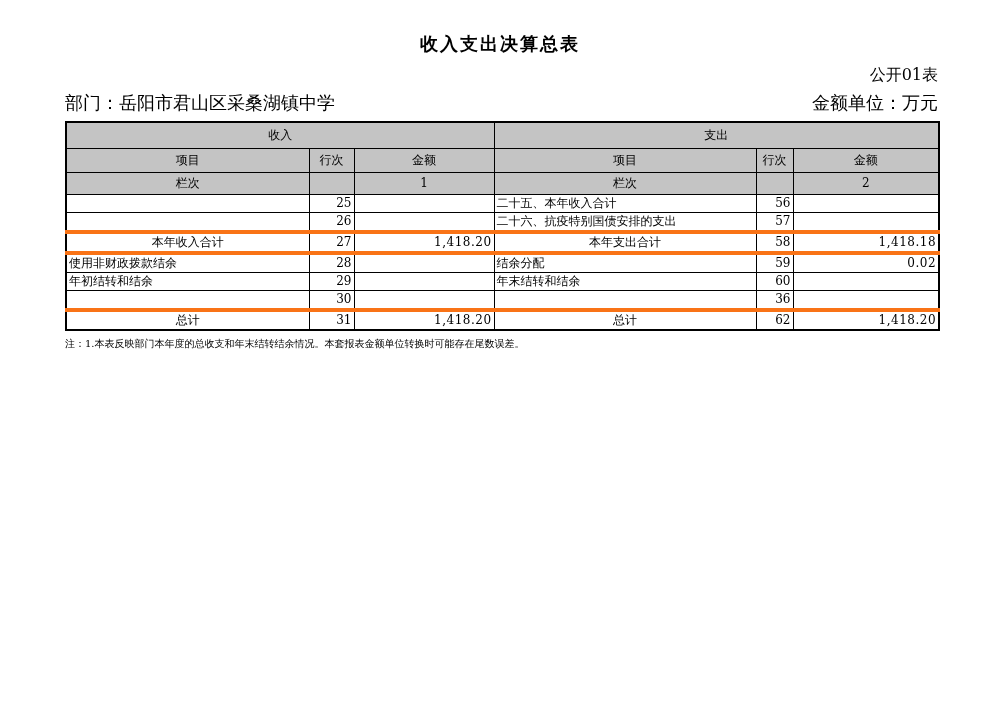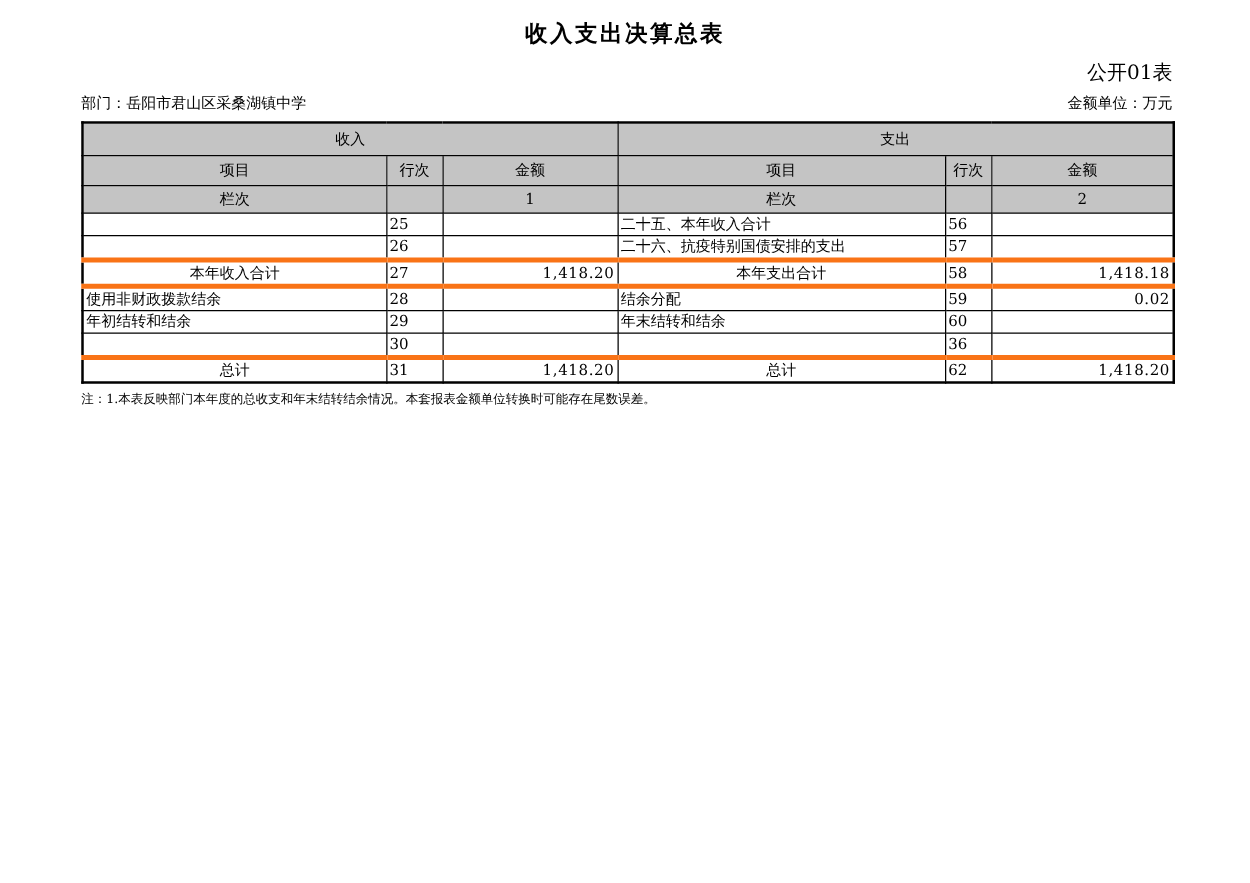--- a/index.html
+++ b/index.html
@@ -4,36 +4,36 @@
 <style>
   html,body{margin:0;padding:0;}
   body{
     width:1000px;height:706px;
     background:#ffffff;
     font-family:"DejaVu Serif","Liberation Serif",serif;
     color:#000;
   }
   .page{position:relative;width:1000px;height:706px;background:#fff;overflow:hidden;}
   .title{
-    padding-top:15px;
+    padding-top:32px;
     text-align:center;
     font-size:18px;
     font-weight:bold;
     letter-spacing:2px;
   }
   .sheet{width:873px;margin-left:65px;}
   .doc-label{
     text-align:right;
     font-size:16px;
     margin-top:9px;
   }
   .meta{
     display:flex;
     justify-content:space-between;
-    font-size:12px;
+    font-size:18px;
     margin-top:5px;
     margin-bottom:6px;
   }
   table.report{
     border-collapse:collapse;
     table-layout:fixed;
     width:873px;
     border:2px solid #000;
   }
   table.report td{
@@ -50,21 +50,21 @@
     text-align:center;
     border-top-width:2px;
     border-bottom-width:2px;
   }
   tr.hr1 td{height:25px;margin-left:15px;}
   tr.hr2 td{height:23px;}
   tr.hr3 td{height:21px;}
   td.c{text-align:center;}
   td.l{text-align:left;}
   td.r{text-align:right;letter-spacing:0.5px;}
-  td.rowno{text-align:left;}
+  td.rowno{text-align:right;}
   td.div{border-left:2px solid #000;}
   tr.sep td{border-top:4px solid #f97316;}
   .notes{
     font-size:10px;
     margin-top:5px;
     line-height:1.5;
   }
   .note2{margin-left:24px;}
 </style>
 </head>

